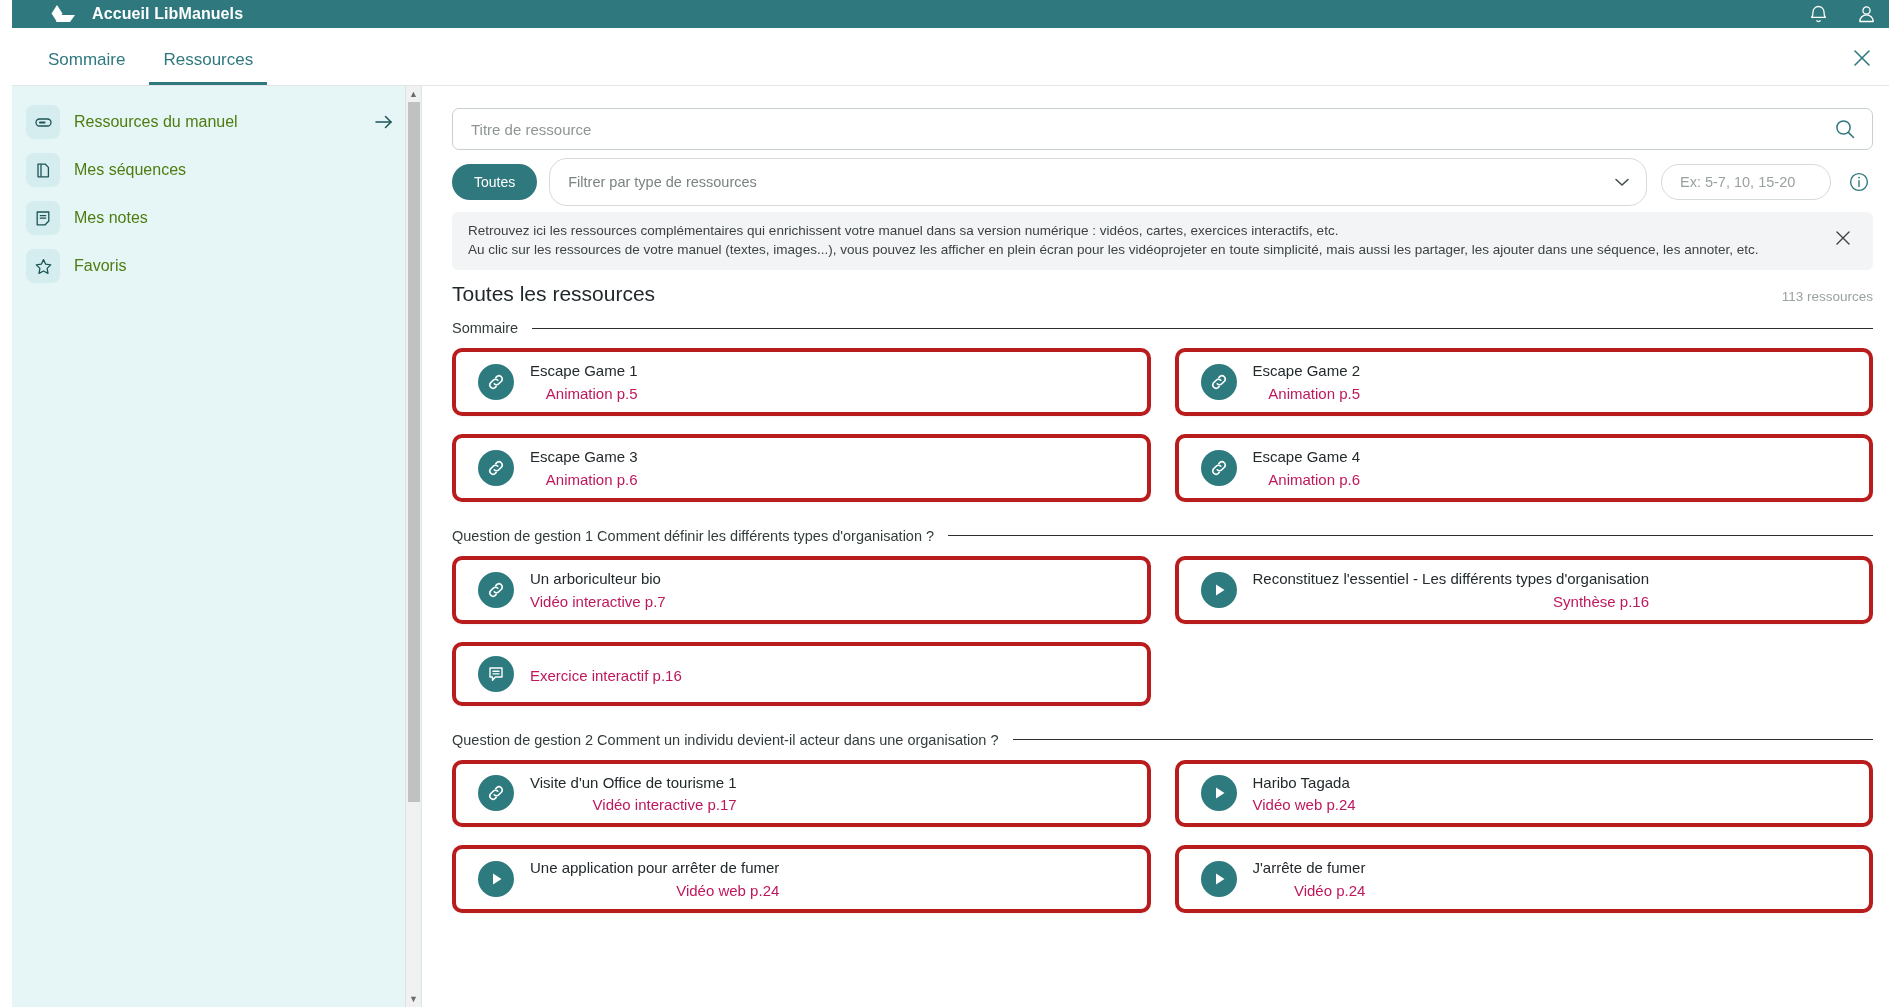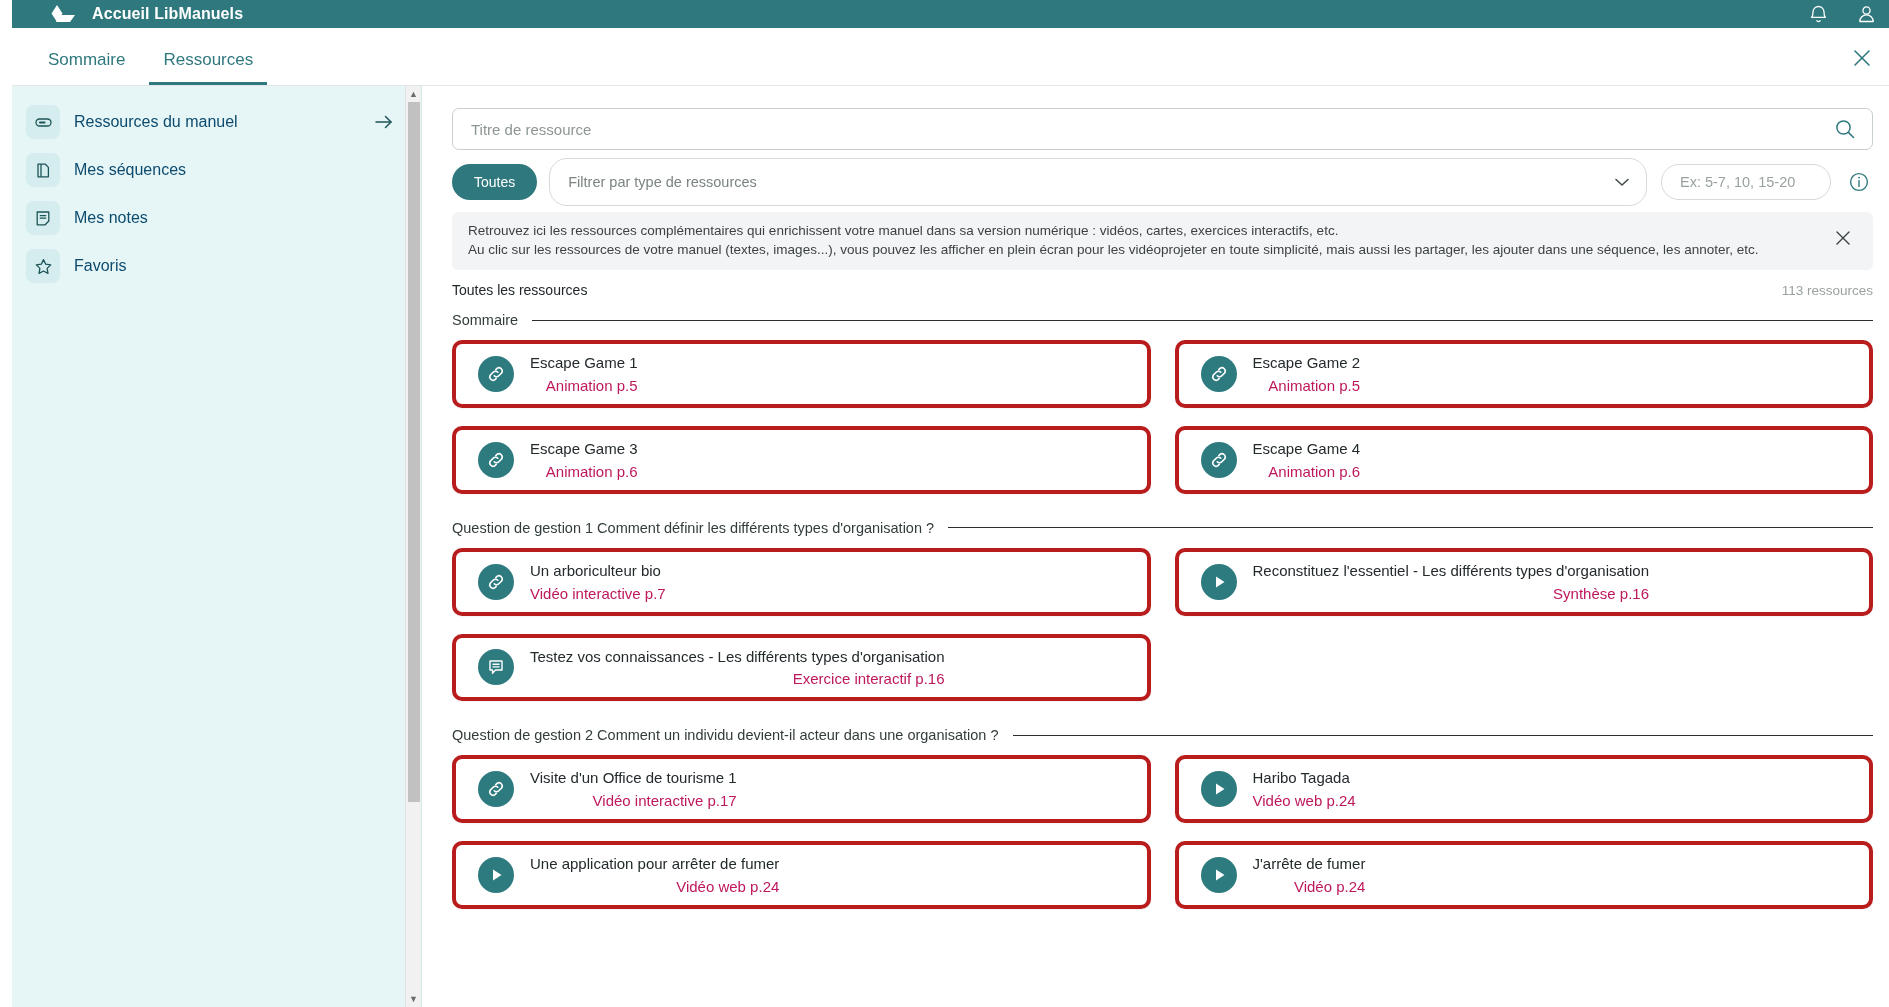--- a/index.html
+++ b/index.html
@@ -59,21 +59,21 @@
   }
   .side-item {
     height: 48px; display: flex; align-items: center;
     padding: 0 26px 0 14px; cursor: pointer;
   }
   .side-tile {
     width: 34px; height: 34px; flex: 0 0 34px;
     border-radius: 8px; background: #d5edee;
     display: flex; align-items: center; justify-content: center;
   }
-  .side-label { margin-left: 14px; font-size: 16px; color: #0c4a6e; flex: 1 1 auto; }
+  .side-label { margin-left: 14px; font-size: 16px; color: #4d7c0f; flex: 1 1 auto; }
   .side-arrow { width: 22px; height: 22px; display:flex; align-items:center; justify-content:center; }
 
   .sb-track {
     position: absolute; top: 0; right: 0; bottom: 0; width: 16px;
     background: #f1f1f1; border-left: 1px solid #e0e0e0;
   }
   .sb-arrow { height: 16px; display:flex; align-items:center; justify-content:center; color:#6b6b6b; font-size: 9px; }
   .sb-arrow.bottom { position: absolute; bottom: 0; left: 0; right: 0; }
   .sb-thumb {
     position: absolute; top: 16px; left: 2px; width: 12px; height: 700px;
@@ -133,21 +133,21 @@
     background: #f3f4f5; border-radius: 6px;
     padding: 10px 18px 11px 16px;
     display: flex; align-items: flex-start; justify-content: center;
   }
   .banner-text { flex: 1 1 auto; font-size: 13.5px; color: #3c4242; line-height: 1.38; }
   .banner-text div { white-space: nowrap; }
   .banner-close { width: 24px; height: 24px; flex:0 0 24px; display:flex; align-items:center; justify-content:center; cursor:pointer; margin-top: 4px; }
 
   
   .titlerow { margin-top: 12px; flex: 0 0 auto; display: flex; align-items: baseline; }
-  .page-title { font-size: 14px; color: #20282b; font-weight: normal; }
+  .page-title { font-size: 21px; color: #20282b; font-weight: normal; }
   .res-count { margin-left: auto; font-size: 13.5px; color: #9aa1a1; }
 
   
   .scrollarea { flex: 1 1 auto; min-height: 0; overflow: hidden; padding-top: 14px; }
 
   .section { margin-bottom: 6px; }
   .section-head { display: flex; align-items: center; margin-bottom: 12px; }
   .section-head .lbl { font-size: 14.5px; color: #333c3c; white-space: nowrap; }
   .section-head .rule { flex: 1 1 auto; height: 1px; background: #2b2f2f; margin-left: 14px; }
 
@@ -405,21 +405,20 @@
               </span>
             </div>
             <div class="card">
               <span class="card-icon">
                 <svg width="20" height="20" viewBox="0 0 20 20" fill="none" stroke="#ffffff" stroke-width="1.4" stroke-linejoin="round">
                   <path d="M4 4h12v9H9.5L6.5 16.2V13H4z"></path>
                   <path d="M7 7.2h6M7 9.9h6" stroke-linecap="round"></path>
                 </svg>
               </span>
               <span class="card-body">
-                <span class="card-title" style="display:block">Testez vos connaissances - Les différents types d'organisation</span>
                 <span class="card-sub" style="display:block">Exercice interactif p.16</span>
               </span>
             </div>
           </div>
         </div>
 
         <div class="section" style="margin-top:26px">
           <div class="section-head">
             <span class="lbl">Question de gestion 2 Comment un individu devient-il acteur dans une organisation ?</span>
             <span class="rule"></span>

